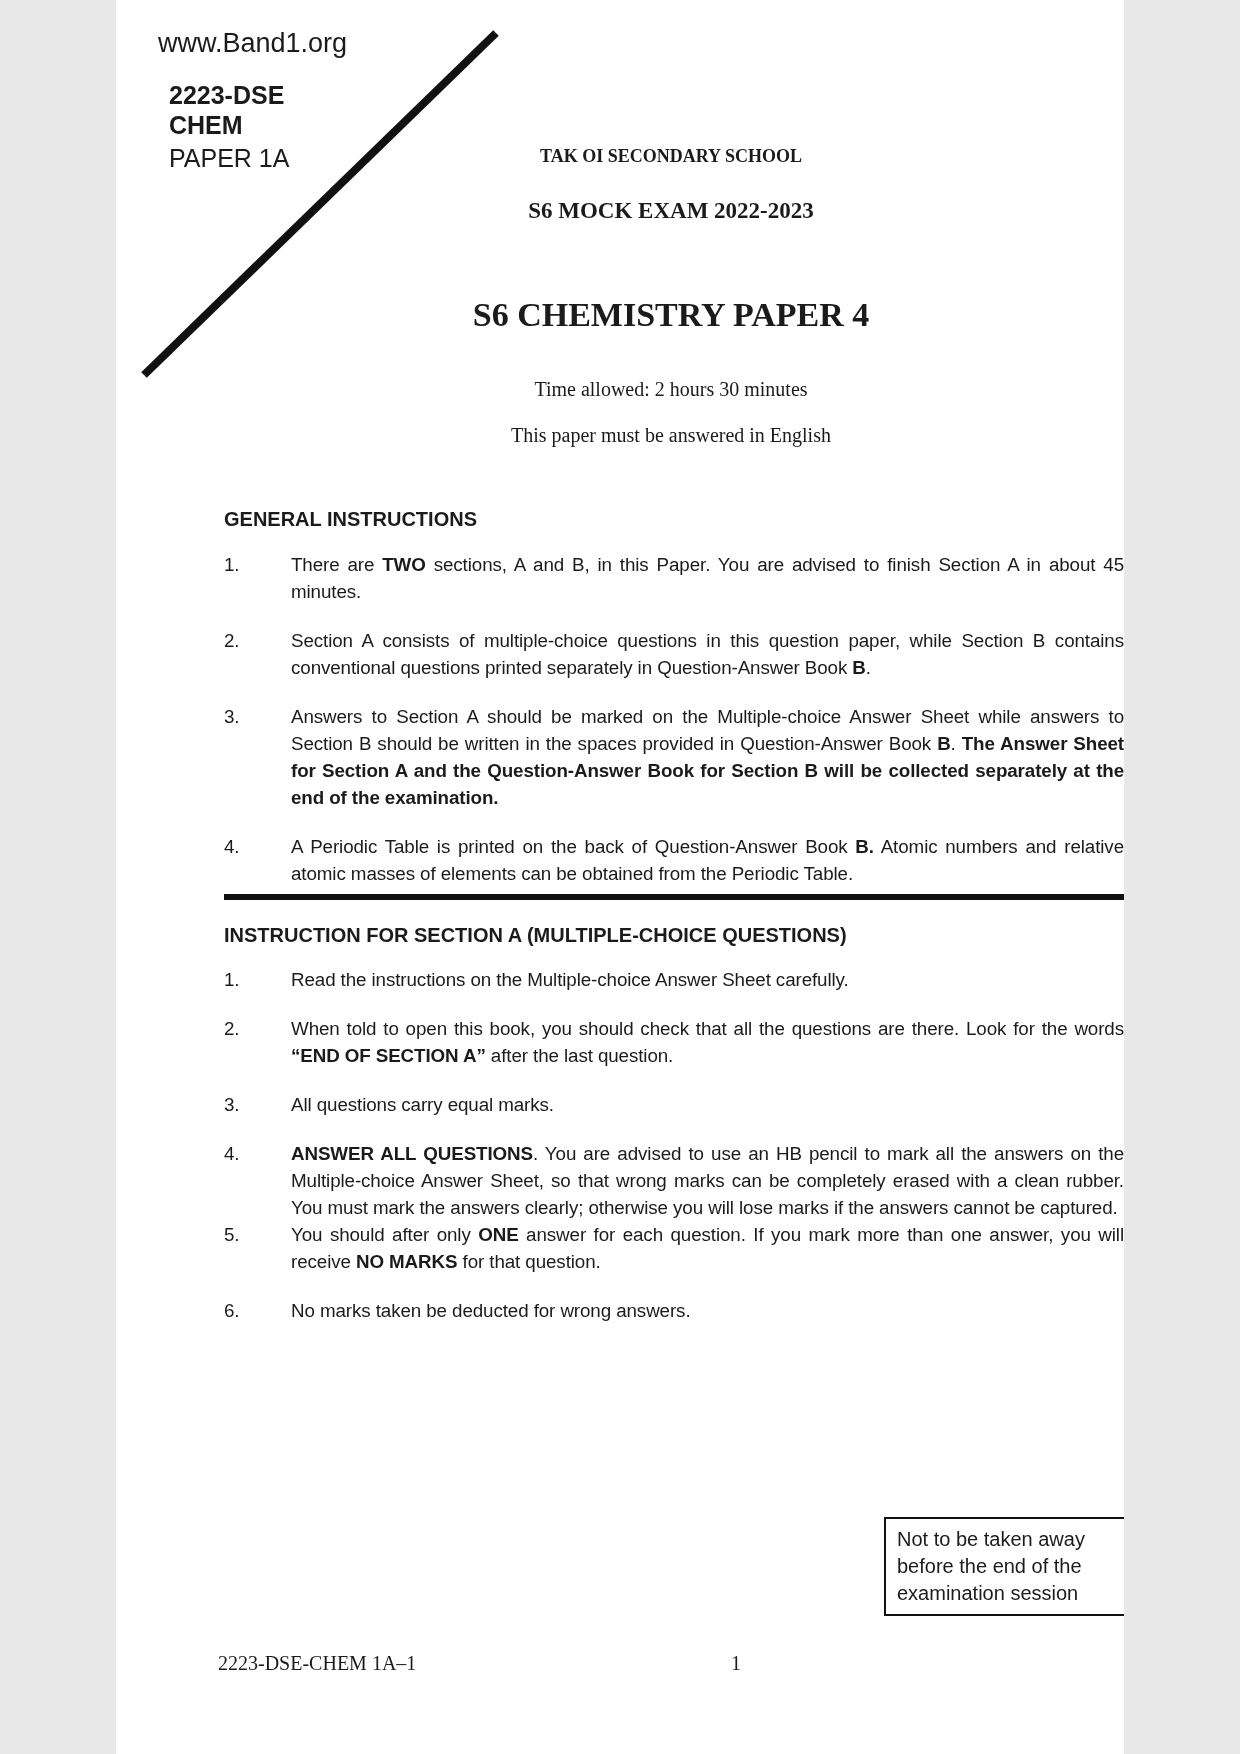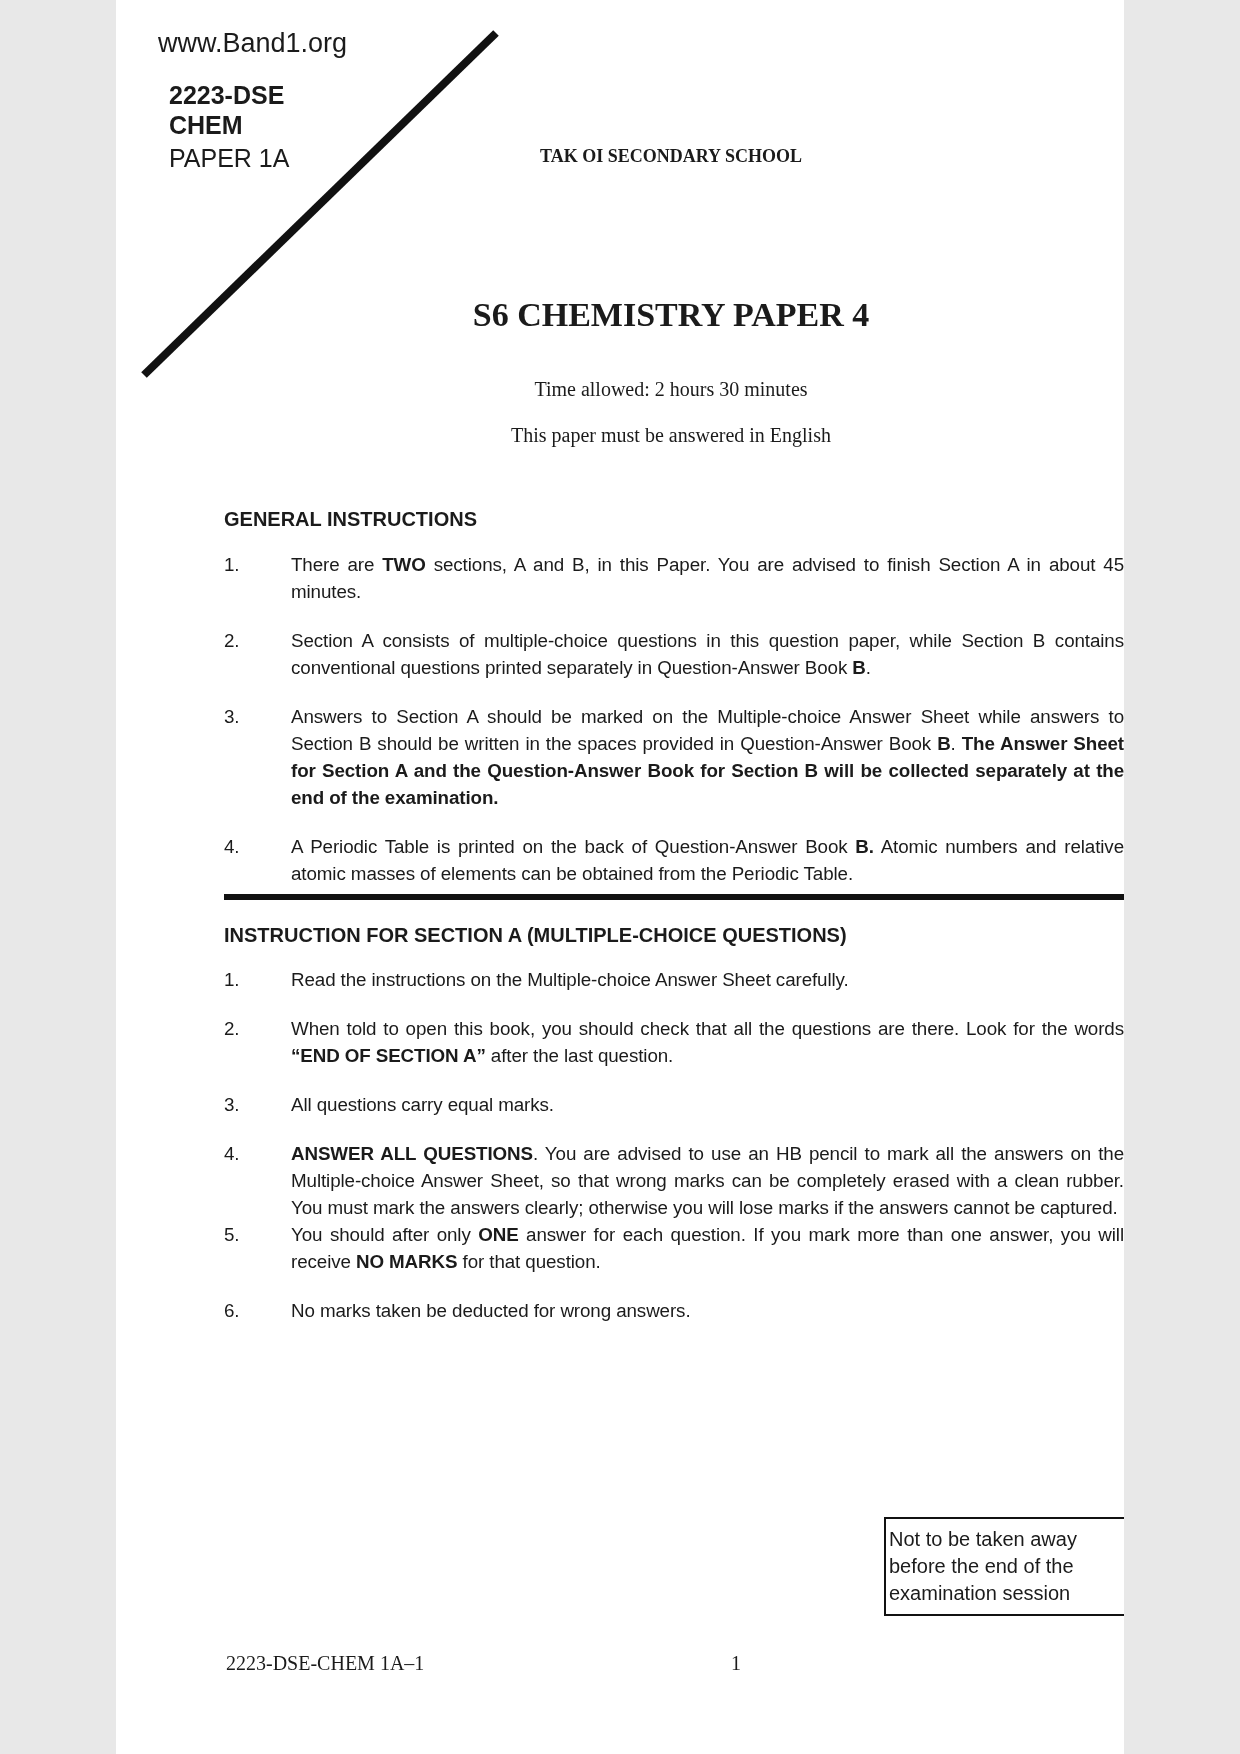--- a/index.html
+++ b/index.html
@@ -26,23 +26,23 @@
   .secA-list{top:966px;}
   .item{display:flex;margin-bottom:22px;}
   .item:last-child{margin-bottom:0;}
   .secA-list .item:nth-child(4){margin-bottom:0;}
   .num{width:67px;flex:none;}
   .txt{width:833px;text-align:justify;}
   .txt b{font-weight:bold;}
   .rule{position:absolute;left:108px;top:894px;width:901px;height:6px;background:#111;}
   .notice{
     position:absolute;left:768px;top:1517px;width:250px;
-    border:2px solid #111;padding:7px 3px;font-size:20px;line-height:27px;
+    border:2px solid #111;padding:7px 11px;font-size:20px;line-height:27px;
   }
-  .footer-code{position:absolute;left:110px;top:1652px;font-family:"Liberation Serif",serif;font-size:20px;}
+  .footer-code{position:absolute;left:102px;top:1652px;font-family:"Liberation Serif",serif;font-size:20px;}
   .footer-page{position:absolute;left:0;top:1652px;width:1240px;text-align:center;font-family:"Liberation Serif",serif;font-size:20px;}
 </style>
 </head>
 <body>
 
 <div class="page">
 
   <svg class="diag" width="420" height="420" viewBox="0 0 420 420">
     <line x1="28" y1="375" x2="380" y2="33" stroke="#111111" stroke-width="8"></line>
   </svg>
@@ -50,20 +50,21 @@
   <div class="watermark">www.Band1.org</div>
 
   <div class="code">
     <div>2223-DSE</div>
     <div>CHEM</div>
   </div>
 
   <div class="paperlabel">PAPER 1A</div>
 
   <div class="c school">TAK OI SECONDARY SCHOOL</div>
+  <div class="c exam">S6 MOCK EXAM 2022-2023</div>
   <div class="c title">S6 CHEMISTRY PAPER 4</div>
   <div class="c time">Time allowed: 2 hours 30 minutes</div>
   <div class="c lang">This paper must be answered in English</div>
 
   <div class="h1 gen-h">GENERAL INSTRUCTIONS</div>
   <div class="ilist gen-list">
       <div class="item">
         <span class="num">1.</span>
         <div class="txt"><span>There are </span><b>TWO</b><span> sections, A and B, in this Paper. You are advised to finish Section A in about 45 minutes.</span></div>
       </div>

